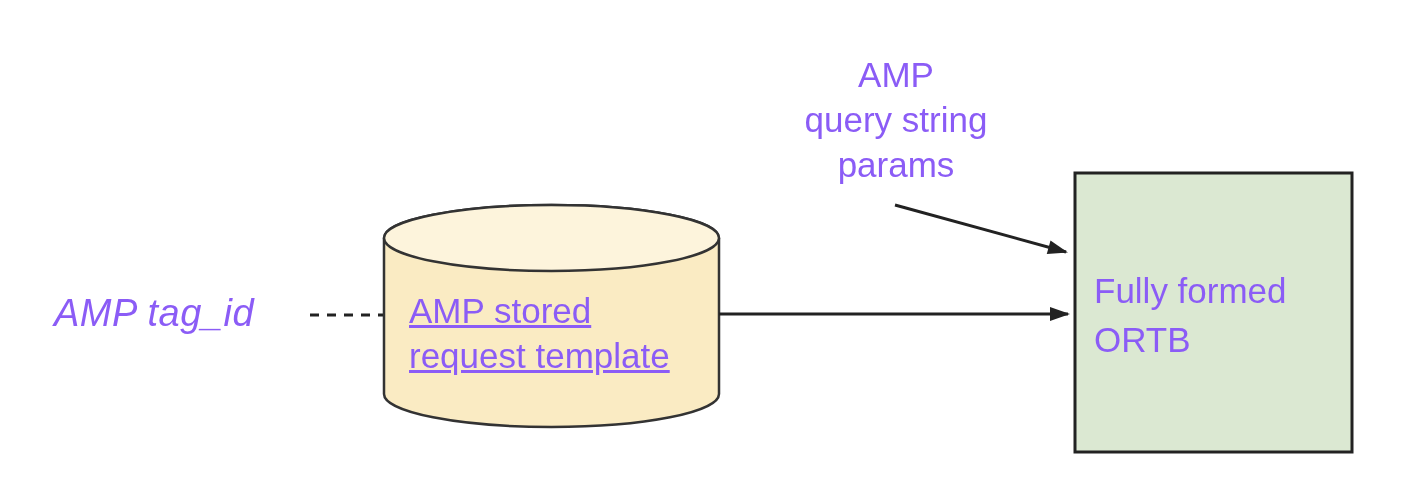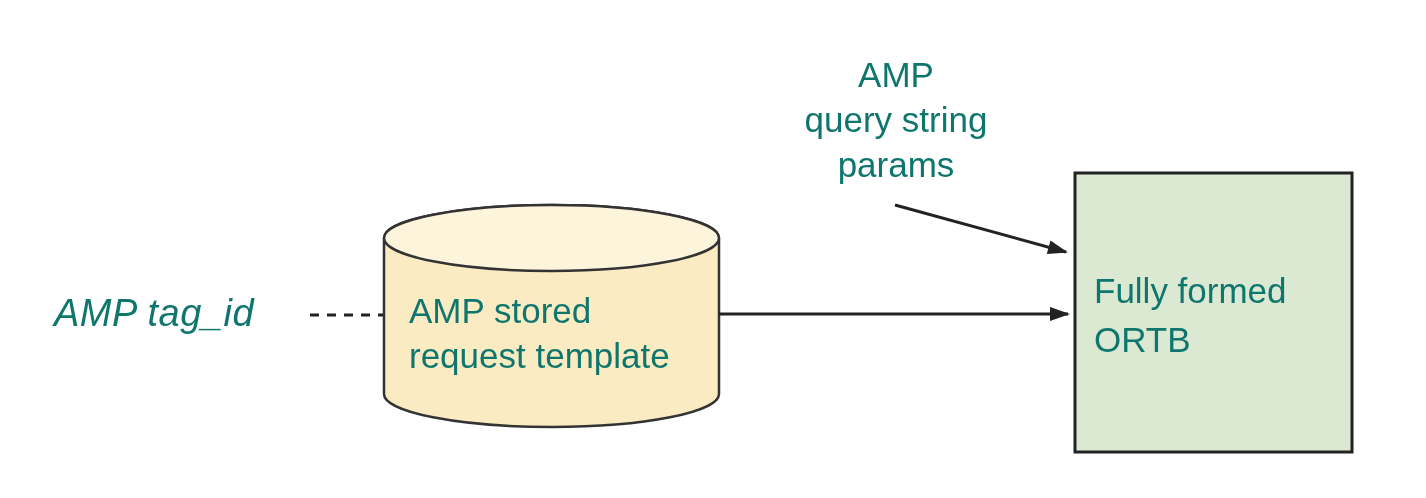--- a/index.html
+++ b/index.html
@@ -33,36 +33,37 @@
   .shape {
     stroke: #333333;
     stroke-width: 2.5;
   }
   .box {
     stroke: #222222;
     stroke-width: 3;
   }
   .label {
     position: absolute;
-    color: #0f766e;
+    color: #8b5cf6;
     white-space: pre-line;
   }
   .label-tag-id {
     left: 54px;
     top: 291px;
     font-size: 38px;
     line-height: 44px;
     letter-spacing: 0.5px;
     font-style: italic;
   }
   .label-cylinder {
     left: 409px;
     top: 288px;
     font-size: 35px;
     line-height: 45px;
+    text-decoration: underline;
   }
   .label-query {
     left: 771px;
     top: 52px;
     width: 250px;
     text-align: center;
     font-size: 35px;
     line-height: 45px;
   }
   .label-ortb {

